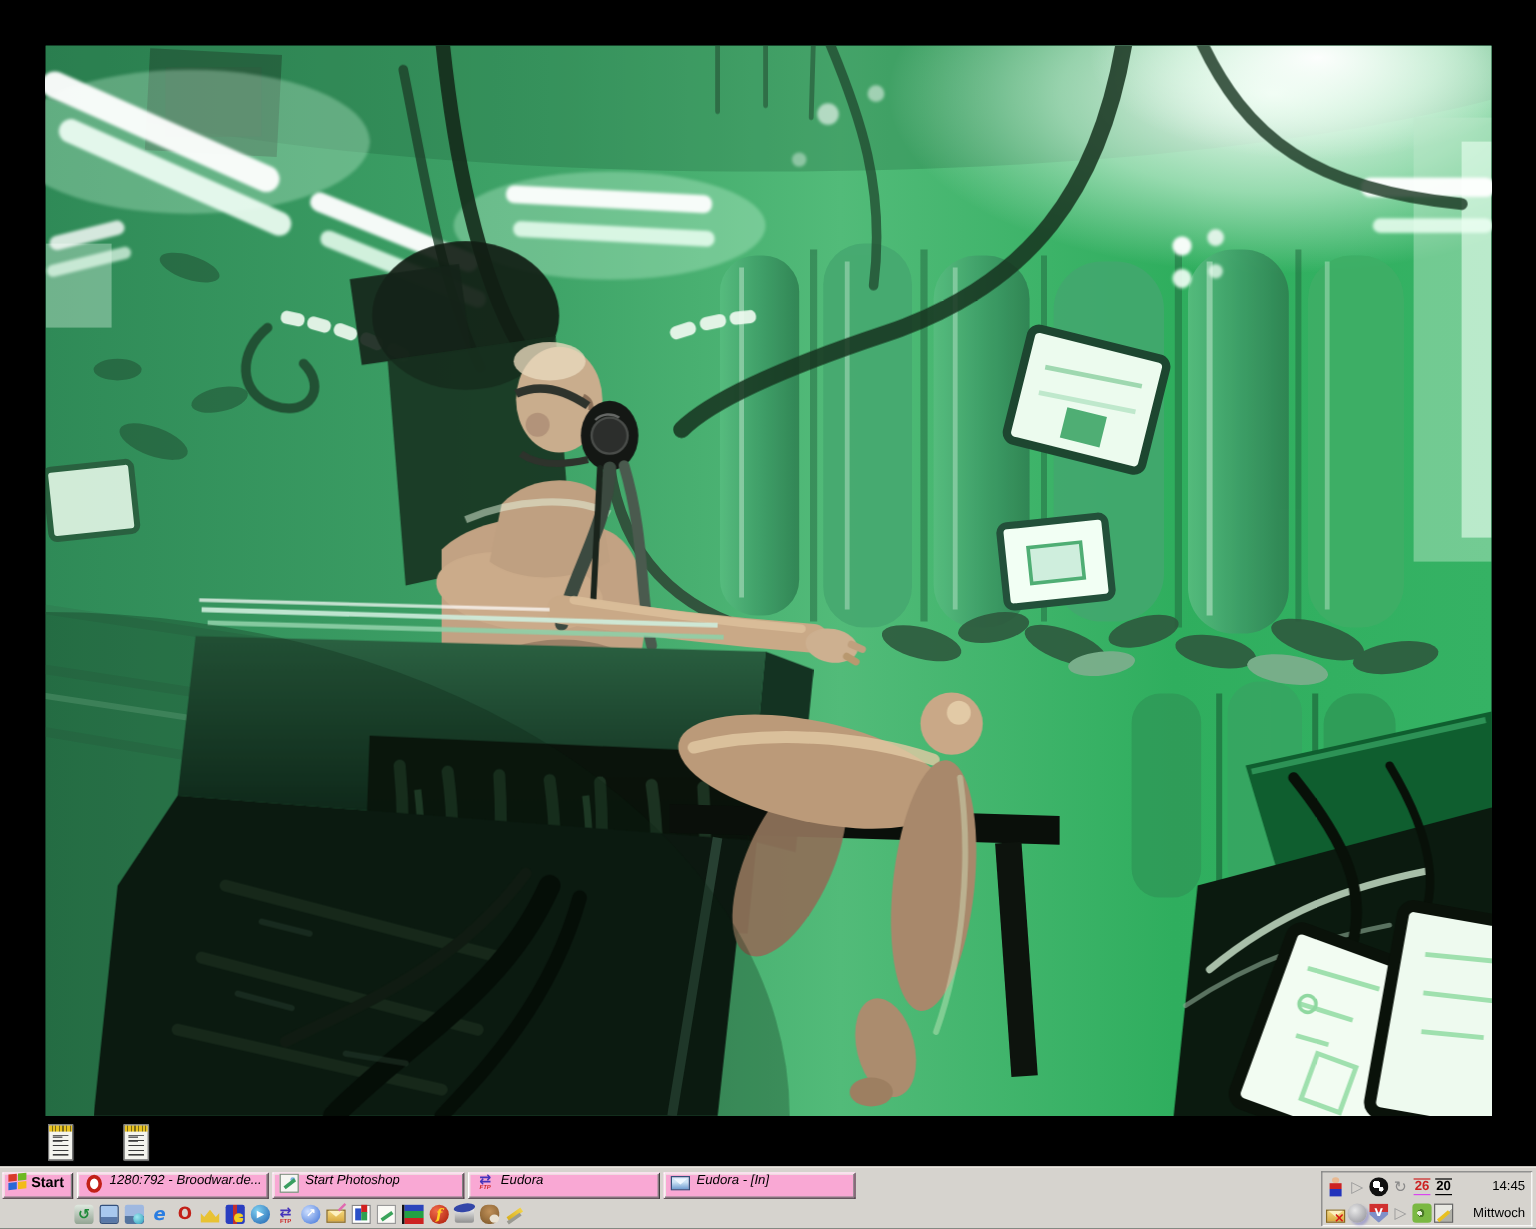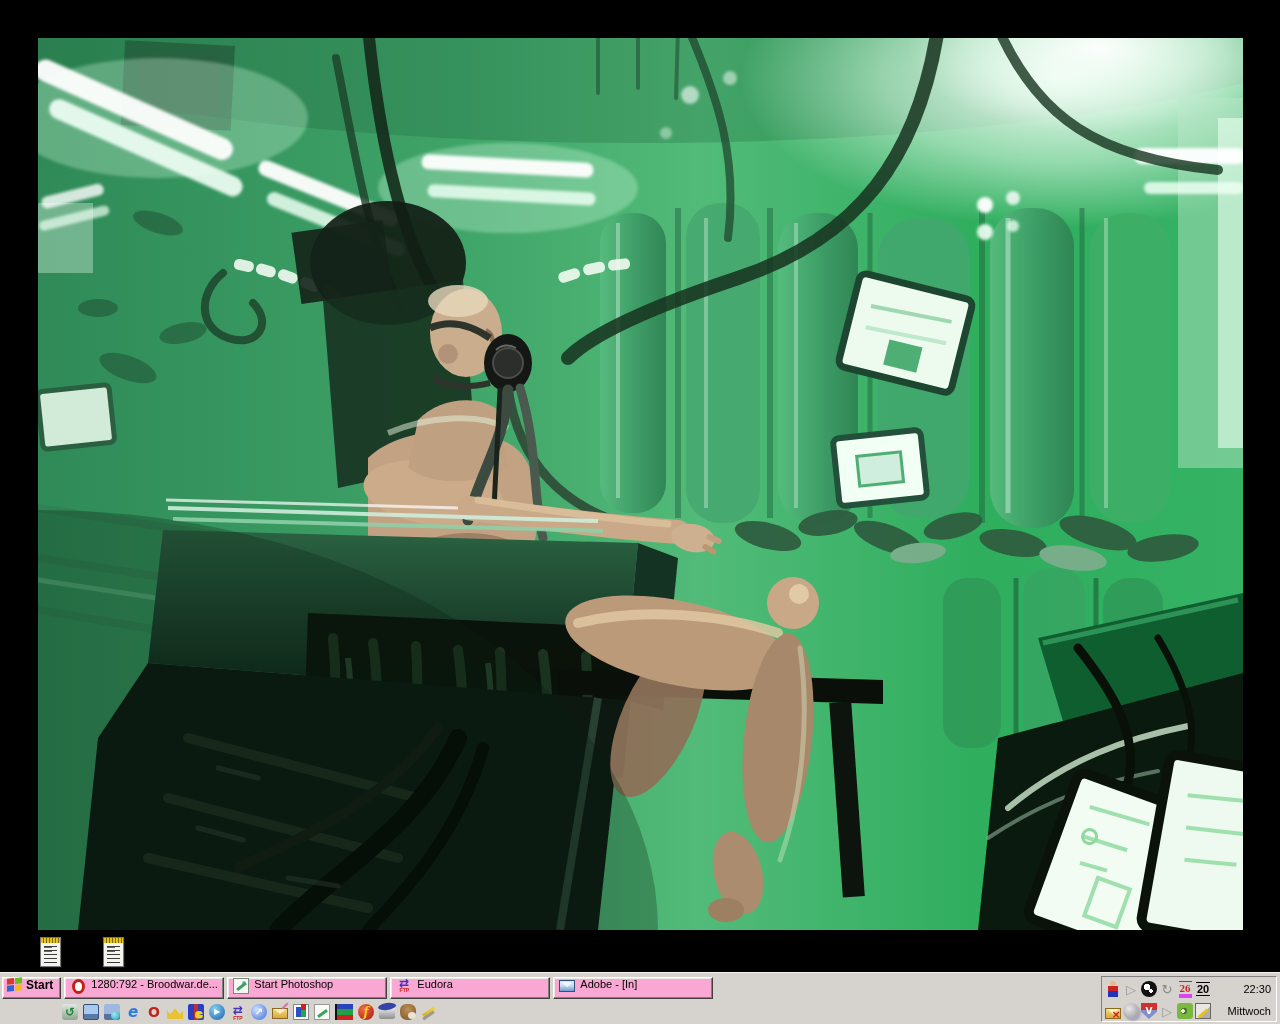--- a/index.html
+++ b/index.html
@@ -24,21 +24,21 @@
   #tb-left{position:absolute;left:0;top:0;right:184px;height:100%;}
   .tb-row1{display:flex;align-items:center;height:25px;padding:2px 0 0 2px;gap:3px;}
   .btn3d{background:#f9a8d4;border:1px solid;border-color:#fff #404040 #404040 #fff;
     box-shadow:inset -1px -1px 0 #808080,inset 1px 1px 0 #ece9e4;height:22px;box-sizing:border-box;
     display:flex;align-items:flex-start;cursor:pointer;}
   #start-btn{padding:0 7px 0 4px;gap:4px;font-weight:bold;font-size:12px;color:#000;}
   .flag{width:15px;height:14px;display:grid;grid-template-columns:7px 7px;grid-template-rows:6px 6px;gap:1px;transform:skewY(-6deg);}
   .flag i{display:block;}
   .flag .f1{background:#d93a2b;} .flag .f2{background:#6fb922;}
   .flag .f3{background:#2a68d8;} .flag .f4{background:#f2bb18;}
-  .taskbtn{width:160px;padding:0 5px;gap:5px;font-size:11px;color:#000;overflow:hidden;}
+  .taskbtn{width:160px;padding:0 5px;gap:5px;font-size:11px;color:#000;overflow:hidden;font-style:italic;}
   .taskbtn .lbl{white-space:nowrap;overflow:hidden;text-overflow:ellipsis;}
   .ticon{width:16px;height:16px;flex:0 0 16px;position:relative;}
   
   .ic-opera{border-radius:50%;}
   .ic-opera::before{content:"";position:absolute;left:2px;top:1px;width:7px;height:9px;border:3px solid #c22018;border-radius:50%;background:#fff;}
   .ic-ps{background:#f6f6f2;border:1px solid #7a8a7a;box-sizing:border-box;}
   .ic-ps::after{content:"";position:absolute;left:2px;top:6px;width:11px;height:3px;background:#3a9e5f;transform:rotate(-38deg);}
   .ic-ps::before{content:"";position:absolute;right:2px;top:2px;width:4px;height:4px;border-radius:50%;background:#7ab0e0;}
   .ic-ftp{display:flex;flex-direction:column;align-items:center;justify-content:center;}
   .ic-ftp .g{font-family:"DejaVu Sans",sans-serif;font-size:12px;line-height:10px;font-weight:bold;color:#4433bb;}
@@ -88,21 +88,21 @@
     display:grid;grid-template-columns:repeat(6,18px) 1fr;grid-auto-rows:22px;
     align-items:center;justify-items:center;padding:1px 2px;box-sizing:border-box;}
   .tr{width:16px;height:16px;position:relative;cursor:pointer;}
   .tr .g{font-family:"DejaVu Sans",sans-serif;position:absolute;inset:0;display:flex;align-items:center;justify-content:center;}
   .t-person::before{content:"";position:absolute;left:5px;top:0;width:6px;height:5px;border-radius:50%;background:#e8b890;}
   .t-person::after{content:"";position:absolute;left:3px;top:5px;width:10px;height:11px;background:linear-gradient(180deg,#cc2222 0 45%,#2233bb 45%);}
   .t-play .g{color:#9a9a9a;font-size:13px;}
   .t-steam{border-radius:50%;background:radial-gradient(circle at 62% 62%,#fff 0 14%,transparent 15%),radial-gradient(circle at 38% 38%,#fff 0 22%,#111 23%);}
   .t-refresh .g{color:#8a8a8a;font-size:13px;}
   .t-date{font-size:11px;font-weight:bold;line-height:12px;padding:0 1px;}
-  .t-date.red{color:#cc2222;border-top:1px solid #cc2222;border-bottom:4px solid #d946ef;font-family:Liberation Serif, serif;}
+  .t-date.red{color:#cc2222;border-top:1px solid #cc2222;border-bottom:1px solid #d946ef;}
   .t-date.blk{color:#000;border-top:1px solid #000;border-bottom:1px solid #000;}
   .t-mail{background:linear-gradient(180deg,#f4d87e,#d9a93f);border:1px solid #8a6a20;box-sizing:border-box;height:11px !important;margin-top:4px;}
   .t-mail::before{content:"";position:absolute;left:1px;top:0;border-left:6px solid transparent;border-right:6px solid transparent;border-top:5px solid #fdf0c0;}
   .t-mail .g{color:#d81818;font-size:11px;font-weight:bold;left:6px;top:2px;}
   .t-audio{border-radius:50%;background:radial-gradient(circle at 38% 35%,#e8e8e8,#8a8a92);box-shadow:2px 2px 2px rgba(120,120,200,.5);}
   .t-shield{background:linear-gradient(180deg,#d03030 0 45%,#8090c8 45%);clip-path:polygon(0 0,100% 0,100% 55%,50% 100%,0 55%);}
   .t-shield .g{color:#fff;font-size:9px;font-weight:bold;}
   .t-nvidia{background:#7ab842;border-radius:3px;}
   .t-nvidia::before{content:"";position:absolute;left:2px;top:4px;width:8px;height:8px;border-radius:50%;background:radial-gradient(circle,#e8f0d8 0 35%,transparent 36%),radial-gradient(circle at 70% 50%,#4a7828 0 50%,transparent 51%);}
   .t-tablet{background:linear-gradient(135deg,#e8e8e2 0 60%,#b0b0a8 60%);border:1px solid #666;box-sizing:border-box;}
@@ -391,21 +391,21 @@
       </div>
       <div class="btn3d taskbtn">
         <span class="ticon ic-ftp">
           <span class="g">⇄</span>
           <span class="sub">FTP</span>
         </span>
         <span class="lbl">Eudora</span>
       </div>
       <div class="btn3d taskbtn">
         <span class="ticon ic-eud"></span>
-        <span class="lbl">Adobe - [In]</span>
+        <span class="lbl">Eudora - [In]</span>
       </div>
     </div>
     <div class="tb-row2">
       <div class="ql i-recycle">
           <span class="g">↺</span>
         </div>
       <div class="ql i-computer"></div>
       <div class="ql i-network"></div>
       <div class="ql i-ie">
           <span class="g">e</span>
@@ -442,21 +442,21 @@
     <div class="tr t-person"></div>
     <div class="tr t-play">
         <span class="g">▷</span>
       </div>
     <div class="tr t-steam"></div>
     <div class="tr t-refresh">
         <span class="g">↻</span>
       </div>
     <div class="t-date red">26</div>
     <div class="t-date blk">20</div>
-    <div id="tray-text">22:30</div>
+    <div id="tray-text">14:45</div>
     <div class="tr t-mail">
         <span class="g">×</span>
       </div>
     <div class="tr t-audio"></div>
     <div class="tr t-shield">
         <span class="g">V</span>
       </div>
     <div class="tr t-play">
         <span class="g">▷</span>
       </div>

